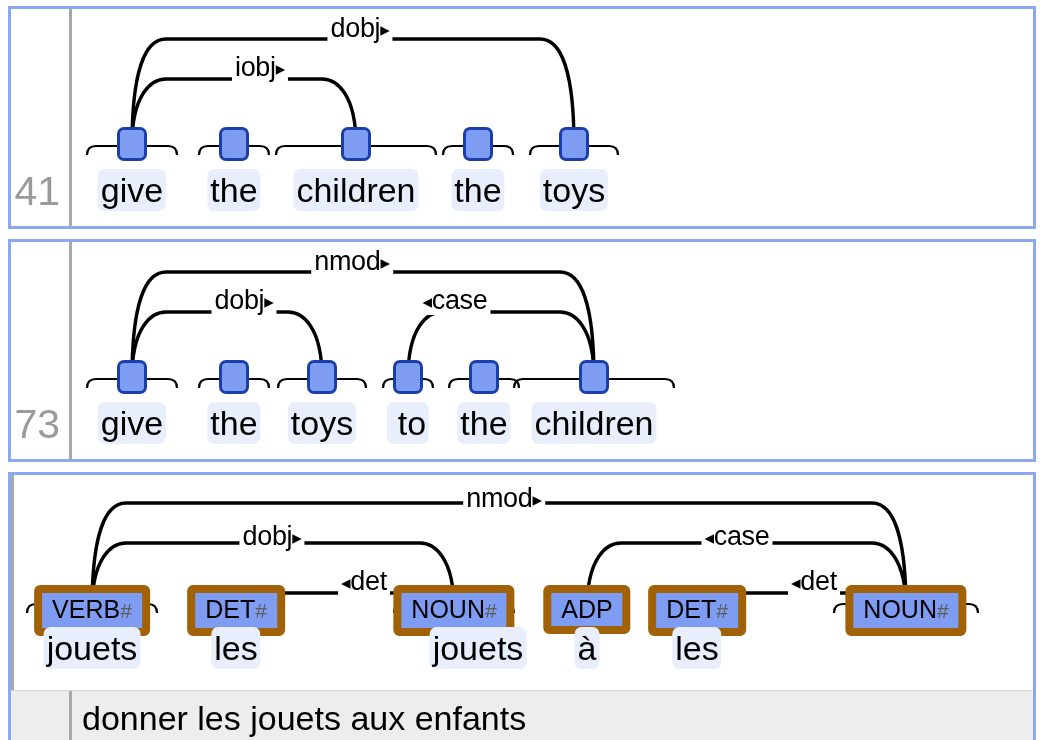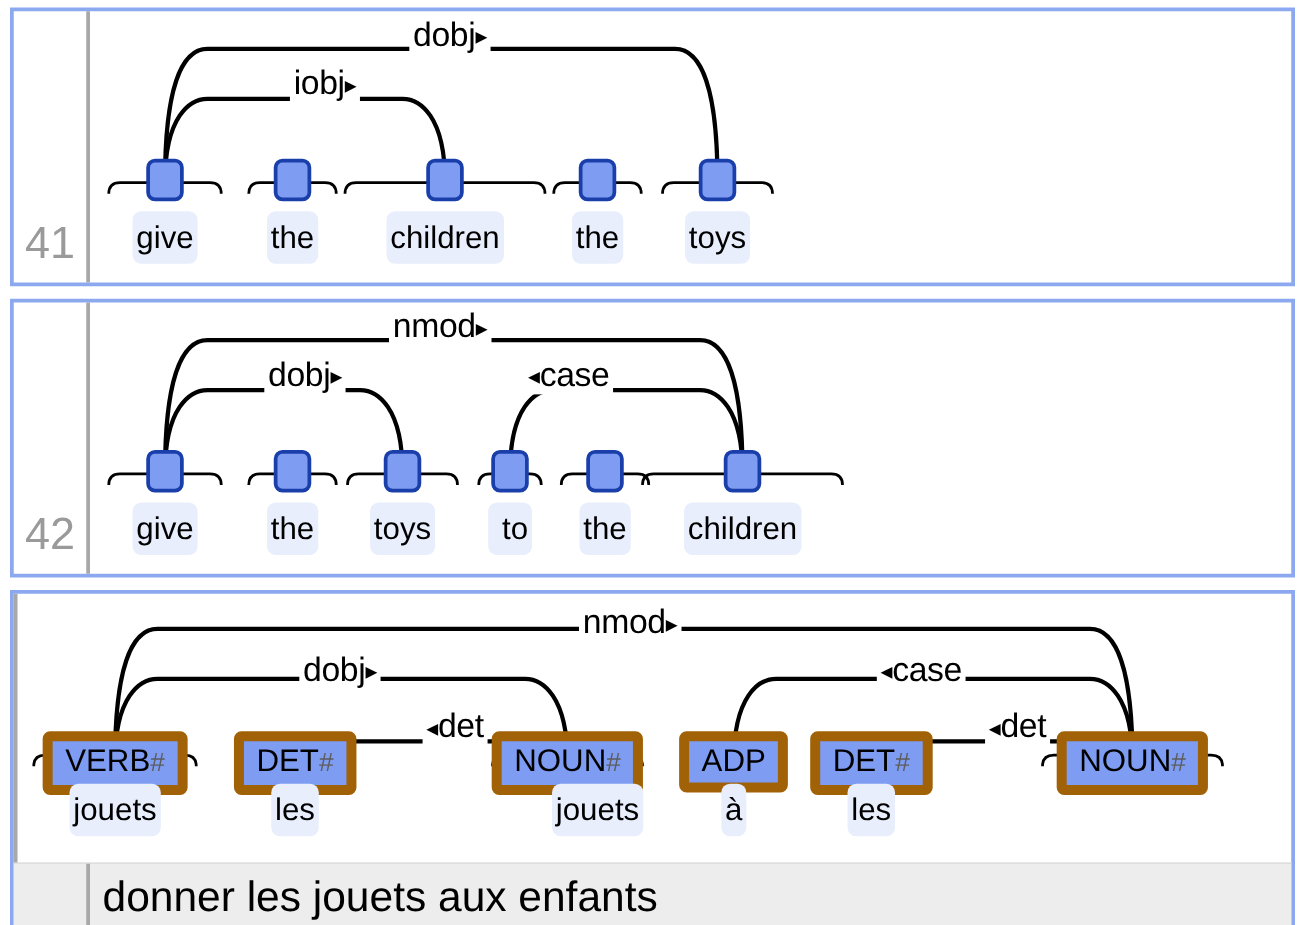--- a/index.html
+++ b/index.html
@@ -17,29 +17,29 @@
     border:3px solid #8ca9f0;
     background:#ffffff;
     box-sizing:border-box;
     margin-bottom:10px;
   }
   .panel-body{position:relative;display:flex;align-items:stretch;}
   .rownum{
     width:58px;flex:0 0 58px;
     display:flex;align-items:flex-end;justify-content:flex-end;
     padding:0 9px 14px 0;box-sizing:border-box;
-    color:#9a9a9a;font-size:36px;line-height:1;
+    color:#9a9a9a;font-size:41px;line-height:1;
     user-select:none;
   }
   .vdiv{width:3px;flex:0 0 3px;background:#a8a8a8;}
   .tree{position:relative;flex:1 1 auto;}
   .tree svg{position:absolute;left:0;top:0;overflow:visible;}
   .word{
     position:absolute;
-    font-size:25px;line-height:40px;
+    font-size:34px;line-height:40px;
     color:#000;
     background:#e8eefc;
     border-radius:7px;
     padding:1px 3px;
     white-space:nowrap;
     transform:translateX(-50%);
     text-align:center;
   }
 
   
@@ -132,21 +132,21 @@
           <div class="word" style="left: 60px; top: 160px;">give</div>
           <div class="word" style="left: 162px; top: 160px;">the</div>
           <div class="word" style="left: 284px; top: 160px;">children</div>
           <div class="word" style="left: 406px; top: 160px;">the</div>
           <div class="word" style="left: 502px; top: 160px;">toys</div>
         </div>
       </div>
     </div>
     <div class="panel">
       <div class="panel-body">
-        <div class="rownum">42</div>
+        <div class="rownum">73</div>
         <div class="vdiv"></div>
         <div class="tree" style="height: 217px;">
           <svg width="1000" height="217">
             <defs>
               <marker id="ah-1-r" markerWidth="7" markerHeight="7" refX="3.2" refY="3.5" orient="auto" markerUnits="strokeWidth">
                 <path d="M0,0 L7,3.5 L0,7 Z" fill="#000"></path>
               </marker>
               <marker id="ah-1-l" markerWidth="7" markerHeight="7" refX="3.2" refY="3.5" orient="auto" markerUnits="strokeWidth">
                 <path d="M0,0 L7,3.5 L0,7 Z" fill="#000"></path>
               </marker>

